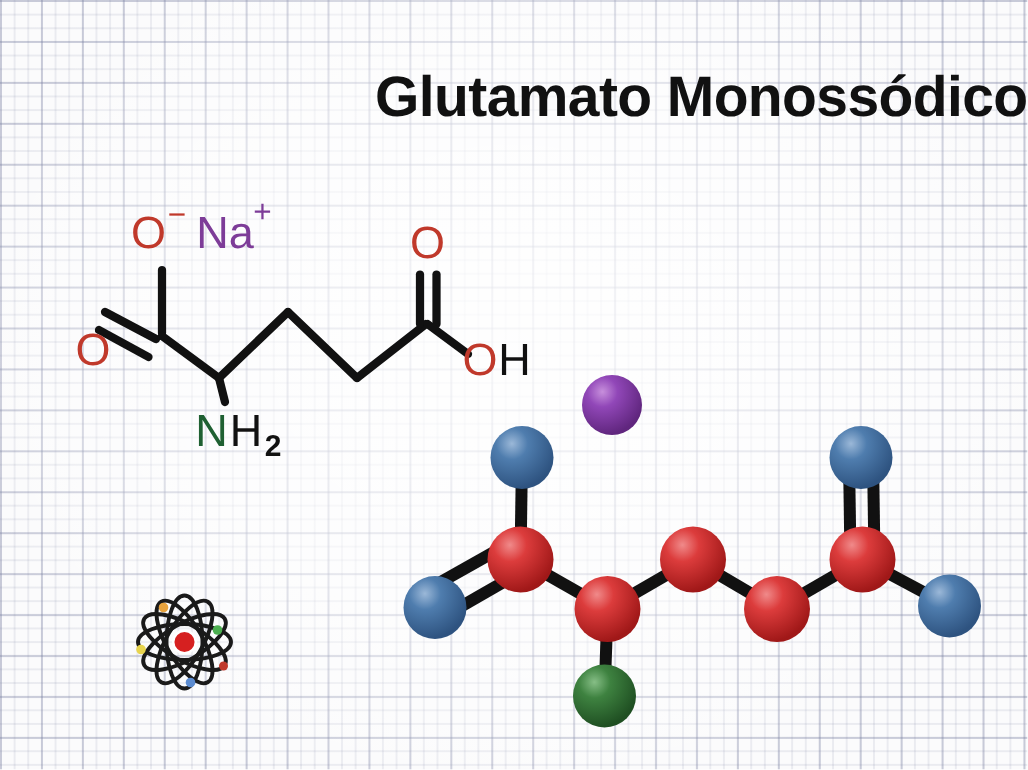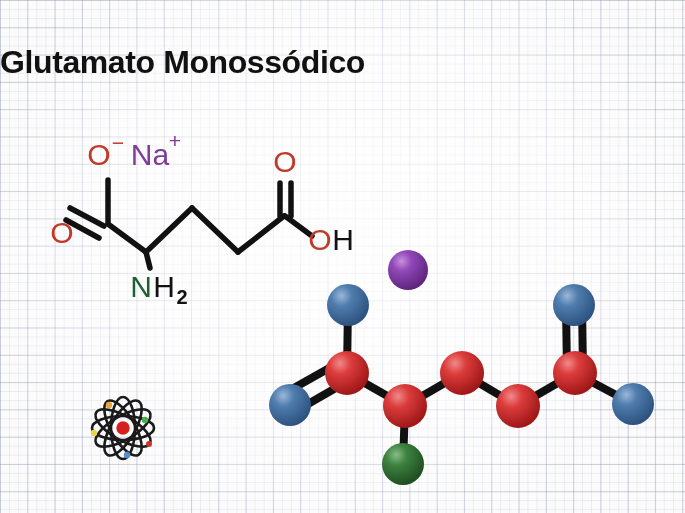--- a/index.html
+++ b/index.html
@@ -34,23 +34,23 @@
     background: radial-gradient(ellipse at 50% 45%,
                 rgba(255,255,255,0.85) 0%,
                 rgba(255,255,255,0.55) 45%,
                 rgba(255,255,255,0.0) 78%);
   }
   .title {
     position: absolute;
     left: 0;
     top: 44px;
     width: 685px;
-    text-align: left;
-    font-family: "Liberation Sans", sans-serif;
-    font-size: 32px;
+    text-align: right;
+    font-family: "Liberation Sans", sans-serif;
+    font-size: 38px;
     font-weight: bold;
     letter-spacing: -0.4px;
     color: #111111;
     z-index: 5;
   }
   svg.layer {
     position: absolute;
     left: 0;
     top: 0;
     z-index: 4;

